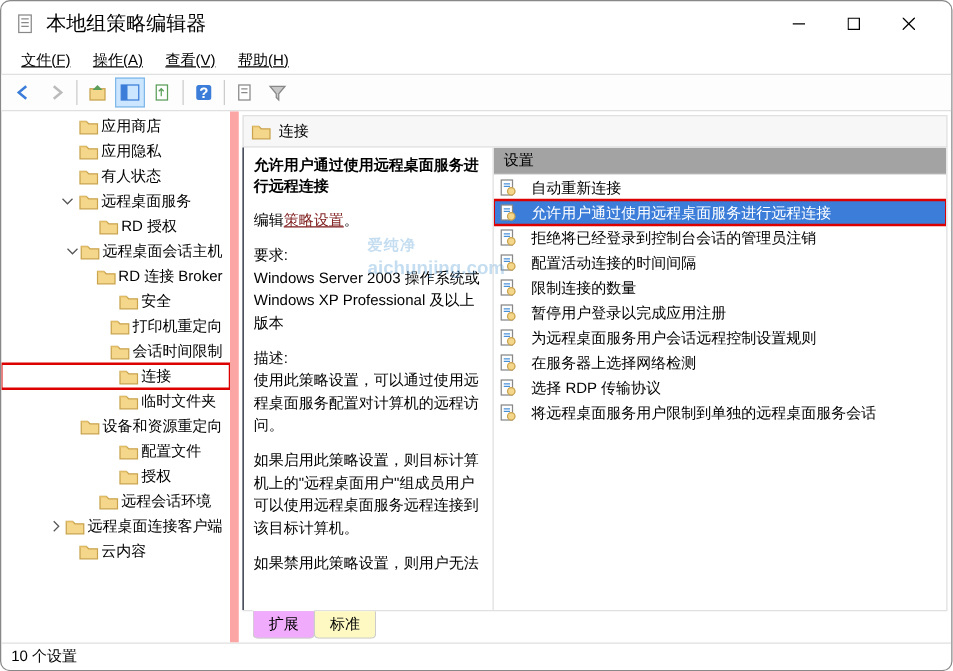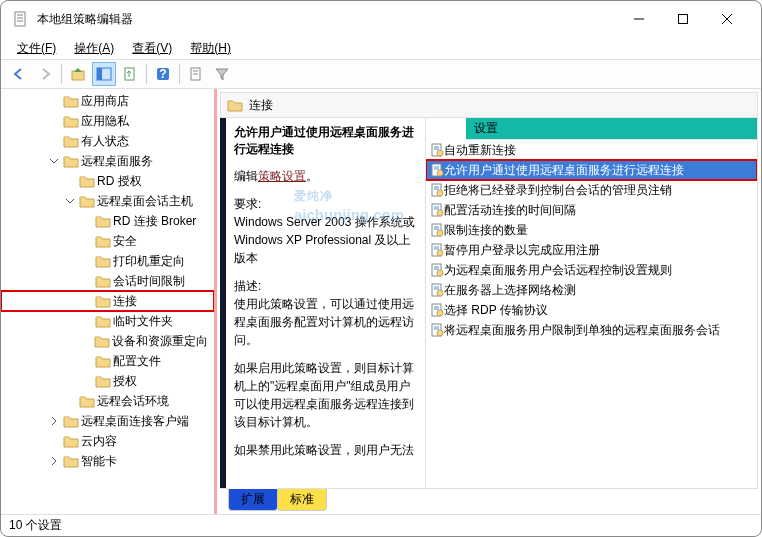--- a/index.html
+++ b/index.html
@@ -1,54 +1,54 @@
 <!DOCTYPE html>
 <html><head>
 <meta charset="utf-8">
 <style>
 * { box-sizing: border-box; margin: 0; padding: 0; font-family: "Microsoft YaHei", "Segoe UI", sans-serif; font-size: 12px; }
 body { background: #fff; width: 762px; height: 537px; overflow: hidden; border: 1px solid #888; border-radius: 8px; display: flex; flex-direction: column; }
 .titlebar { display: flex; align-items: center; padding: 8px 12px; height: 36px; }
 .titlebar .app-icon { width: 16px; height: 16px; margin-right: 8px; }
-.titlebar .title { flex: 1; font-size: 12px; }
+.titlebar .title { flex: 1; font-size: 16px; }
 .titlebar .win-btns { display: flex; gap: 0; }
 .win-btn { width: 44px; height: 28px; display: flex; align-items: center; justify-content: center; }
 .menubar { display: flex; padding: 2px 8px; gap: 2px; height: 22px; align-items: center; }
 .menubar span { padding: 2px 8px; text-decoration: underline; }
 .toolbar { display: flex; align-items: center; padding: 2px 6px; gap: 2px; border-top: 1px solid #e0e0e0; border-bottom: 1px solid #e0e0e0; height: 30px; background: #fdfdfd; }
 .tb-btn { width: 24px; height: 24px; display: flex; align-items: center; justify-content: center; border: 1px solid transparent; }
 .tb-btn.active { background: #cde6ff; border: 1px solid #7fb8e8; }
 .tb-sep { width: 1px; height: 20px; background: #ccc; margin: 0 2px; }
 .content { flex: 1; display: flex; overflow: hidden; }
-.tree-pane { width: 216px; border-right: 3px solid #fca5a5; overflow: auto; padding: 2px 0; position: relative; }
+.tree-pane { width: 190px; border-right: 7px solid #fca5a5; overflow: auto; padding: 2px 0; position: relative; }
 .tree-pane::-webkit-scrollbar, .settings-list::-webkit-scrollbar { width: 14px; height:14px;}
 .tree-pane::-webkit-scrollbar-thumb, .settings-list::-webkit-scrollbar-thumb { background: #c0c0c0; border-radius: 2px; border:2px solid #f0f0f0;}
 .tree-pane::-webkit-scrollbar-track, .settings-list::-webkit-scrollbar-track { background: #f0f0f0; }
 .tree-item { display: flex; align-items: center; height: 20px; white-space: nowrap; padding-right: 6px; }
 .tree-item .sp { display: inline-block; }
 .tree-item .tw { width: 14px; text-align: center; color: #666; font-size: 11px; }
 .tree-item .fld { width: 16px; height: 14px; display: flex; align-items: center; }
 .tree-item .lbl { padding-left: 2px; }
 .tree-item.highlight { outline: 2px solid #d00; outline-offset: -1px; }
 .main-pane { flex: 1; display: flex; flex-direction: column; overflow: hidden; }
 .path-bar { display: flex; align-items: center; height: 26px; background: #f7f7f7; border-bottom: 1px solid #e0e0e0; padding: 0 6px; gap: 6px; margin:3px 3px 0 3px; border:1px solid #e0e0e0;}
-.splitview { flex: 1; display: flex; overflow: hidden; margin: 0 3px; border-left:6px solid #0f172a; border-right:1px solid #e0e0e0;}
+.splitview { flex: 1; display: flex; overflow: hidden; margin: 0 3px; border-left:1px solid #0f172a; border-right:1px solid #e0e0e0;}
 .desc-pane { width: 200px; border-right: 1px solid #e0e0e0; padding: 6px 8px; overflow: hidden; }
 .desc-pane h2 { font-size: 12px; font-weight: bold; margin-bottom: 10px; line-height: 1.4; }
 .desc-pane .ed-line { margin-bottom: 10px; }
 .desc-pane .ed-line a { color: #7f1d1d; text-decoration: underline; }
 .desc-pane p { line-height: 1.5; margin-bottom: 10px; }
 .list-pane { flex: 1; display: flex; flex-direction: column; overflow: hidden; }
-.list-header { height: 22px; border-bottom: 1px solid #e0e0e0; display: flex; align-items: center; padding: 0 8px; background: #14b8a6; margin-left: 40px; }
+.list-header { height: 22px; border-bottom: 1px solid #e0e0e0; display: flex; align-items: center; padding: 0 8px; background: #a3a3a3; }
 .settings-list { flex: 1; overflow: auto; }
-.setting-row { display: flex; align-items: center; height: 20px; padding: 0 4px; gap: 0; white-space: nowrap; }
+.setting-row { display: flex; align-items: center; height: 20px; padding: 0 4px; gap: 12px; white-space: nowrap; }
 .setting-row.selected { background: #3b7dd8; color: #fff; outline:2px solid #d00; outline-offset:-1px;}
 .tabs { display: flex; align-items: center; height: 24px; padding: 0 8px; gap: 0; margin: 0 3px 2px 3px; border-top:1px solid #e0e0e0;}
-.tab { padding: 2px 12px; border: 1px solid #ccc; border-top: none; border-radius: 0 0 4px 4px; background: #fde047; margin-right: -1px; position:relative; top:-1px;}
-.tab.active { background: #1d4ed8; border-top:1px solid #fff;text-align:right; }
+.tab { padding: 2px 12px; border: 1px solid #ccc; border-top: none; border-radius: 0 0 4px 4px; background: #fef9c3; margin-right: -1px; position:relative; top:-1px;}
+.tab.active { background: #f0abfc; border-top:1px solid #fff;text-align:right; }
 .statusbar { height: 22px; border-top: 1px solid #e0e0e0; padding: 2px 8px; display: flex; align-items: center; }
 .watermark { position: absolute; pointer-events: none; opacity: 0.35; font-size: 22px; color: #5aa0d8; font-weight: bold; left: 294px; top: 180px; z-index: 50; letter-spacing:1px;}
 .watermark small{font-size:15px; display:block; text-align:right; color:#5aa0d8; letter-spacing:0;}
 svg { display: block; }
 </style>
 </head>
 <body>
 
 <div class="titlebar">
   <span class="app-icon">
@@ -343,35 +343,20 @@
       <div class="tree-item">
         <span class="sp" style="width: 48px;"></span>
         <span class="tw"></span>
         <span class="fld">
           <svg width="16" height="14">
             <path d="M1 3 L6 3 L8 5 L15 5 L15 13 L1 13 Z" fill="#f5d78b" stroke="#c9a34e"></path>
             <path d="M1 3 L6 3 L7 4 L1 4 Z" fill="#e8c46e"></path>
           </svg>
         </span>
         <span class="lbl">云内容</span>
-      </div>
-      <div class="tree-item">
-        <span class="sp" style="width: 48px;"></span>
-        <span class="tw">
-          <svg width="10" height="10">
-            <path d="M3 1 L7 5 L3 9" fill="none" stroke="#555"></path>
-          </svg>
-        </span>
-        <span class="fld">
-          <svg width="16" height="14">
-            <path d="M1 3 L6 3 L8 5 L15 5 L15 13 L1 13 Z" fill="#f5d78b" stroke="#c9a34e"></path>
-            <path d="M1 3 L6 3 L7 4 L1 4 Z" fill="#e8c46e"></path>
-          </svg>
-        </span>
-        <span class="lbl">智能卡</span>
       </div>
     </div>
 
   <div class="main-pane">
     <div class="path-bar">
       <span>
           <svg width="16" height="14">
             <path d="M1 3 L6 3 L8 5 L15 5 L15 13 L1 13 Z" fill="#f5d78b" stroke="#c9a34e"></path>
             <path d="M1 3 L6 3 L7 4 L1 4 Z" fill="#e8c46e"></path>
           </svg>

